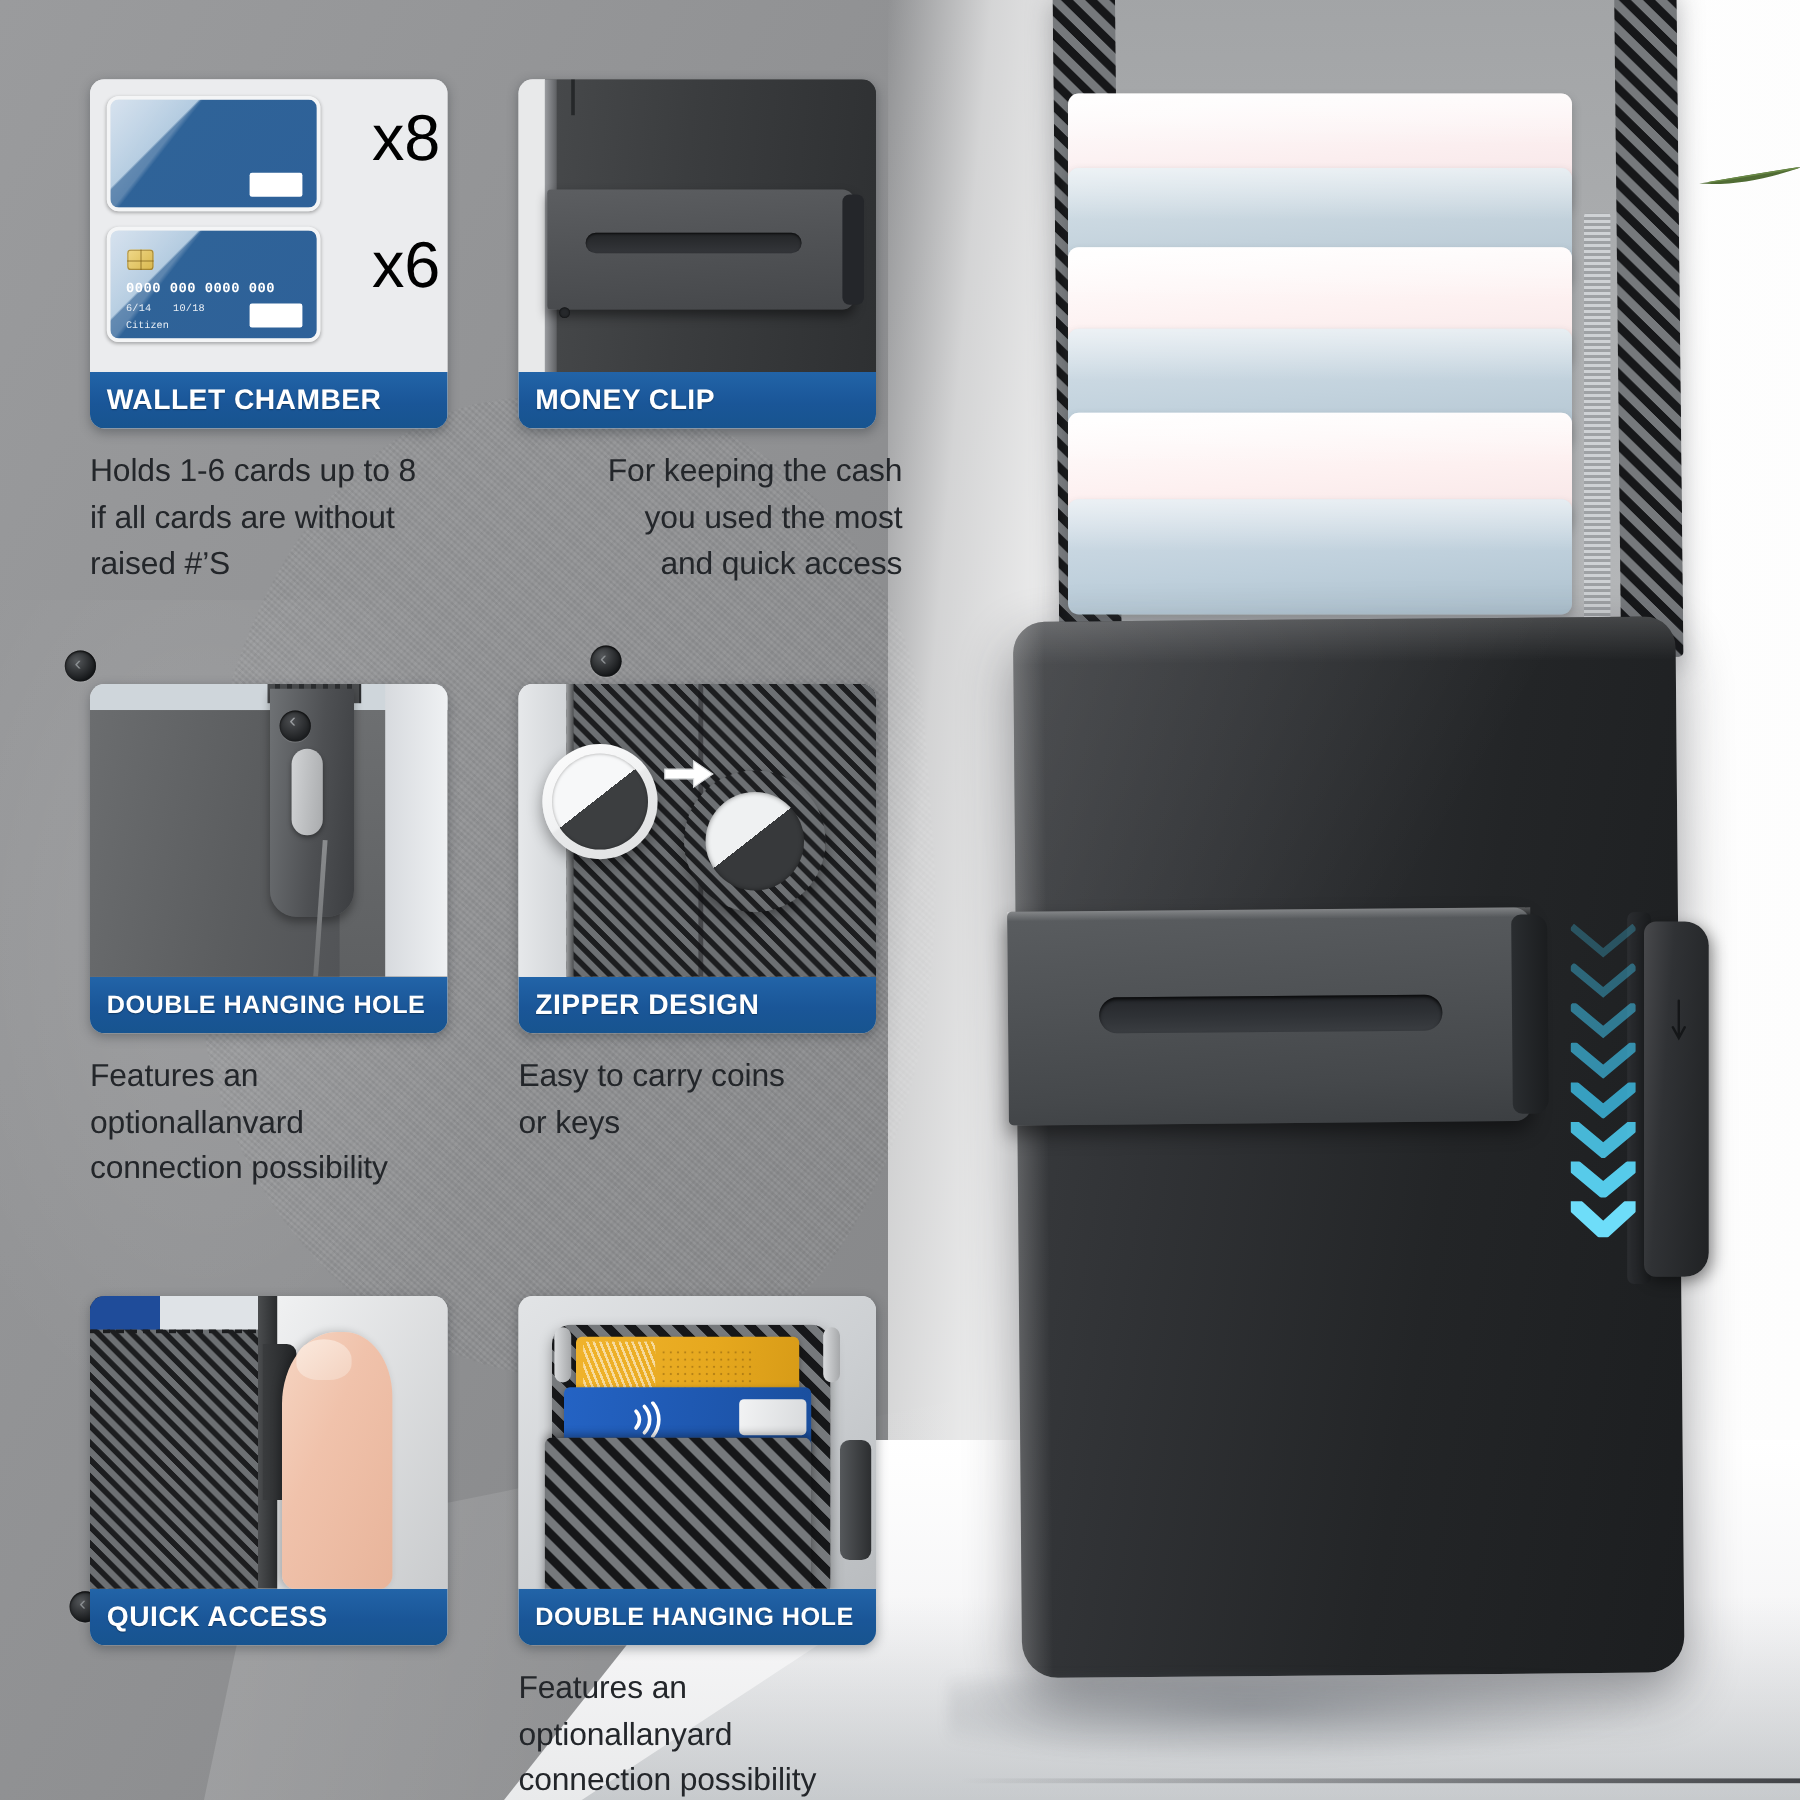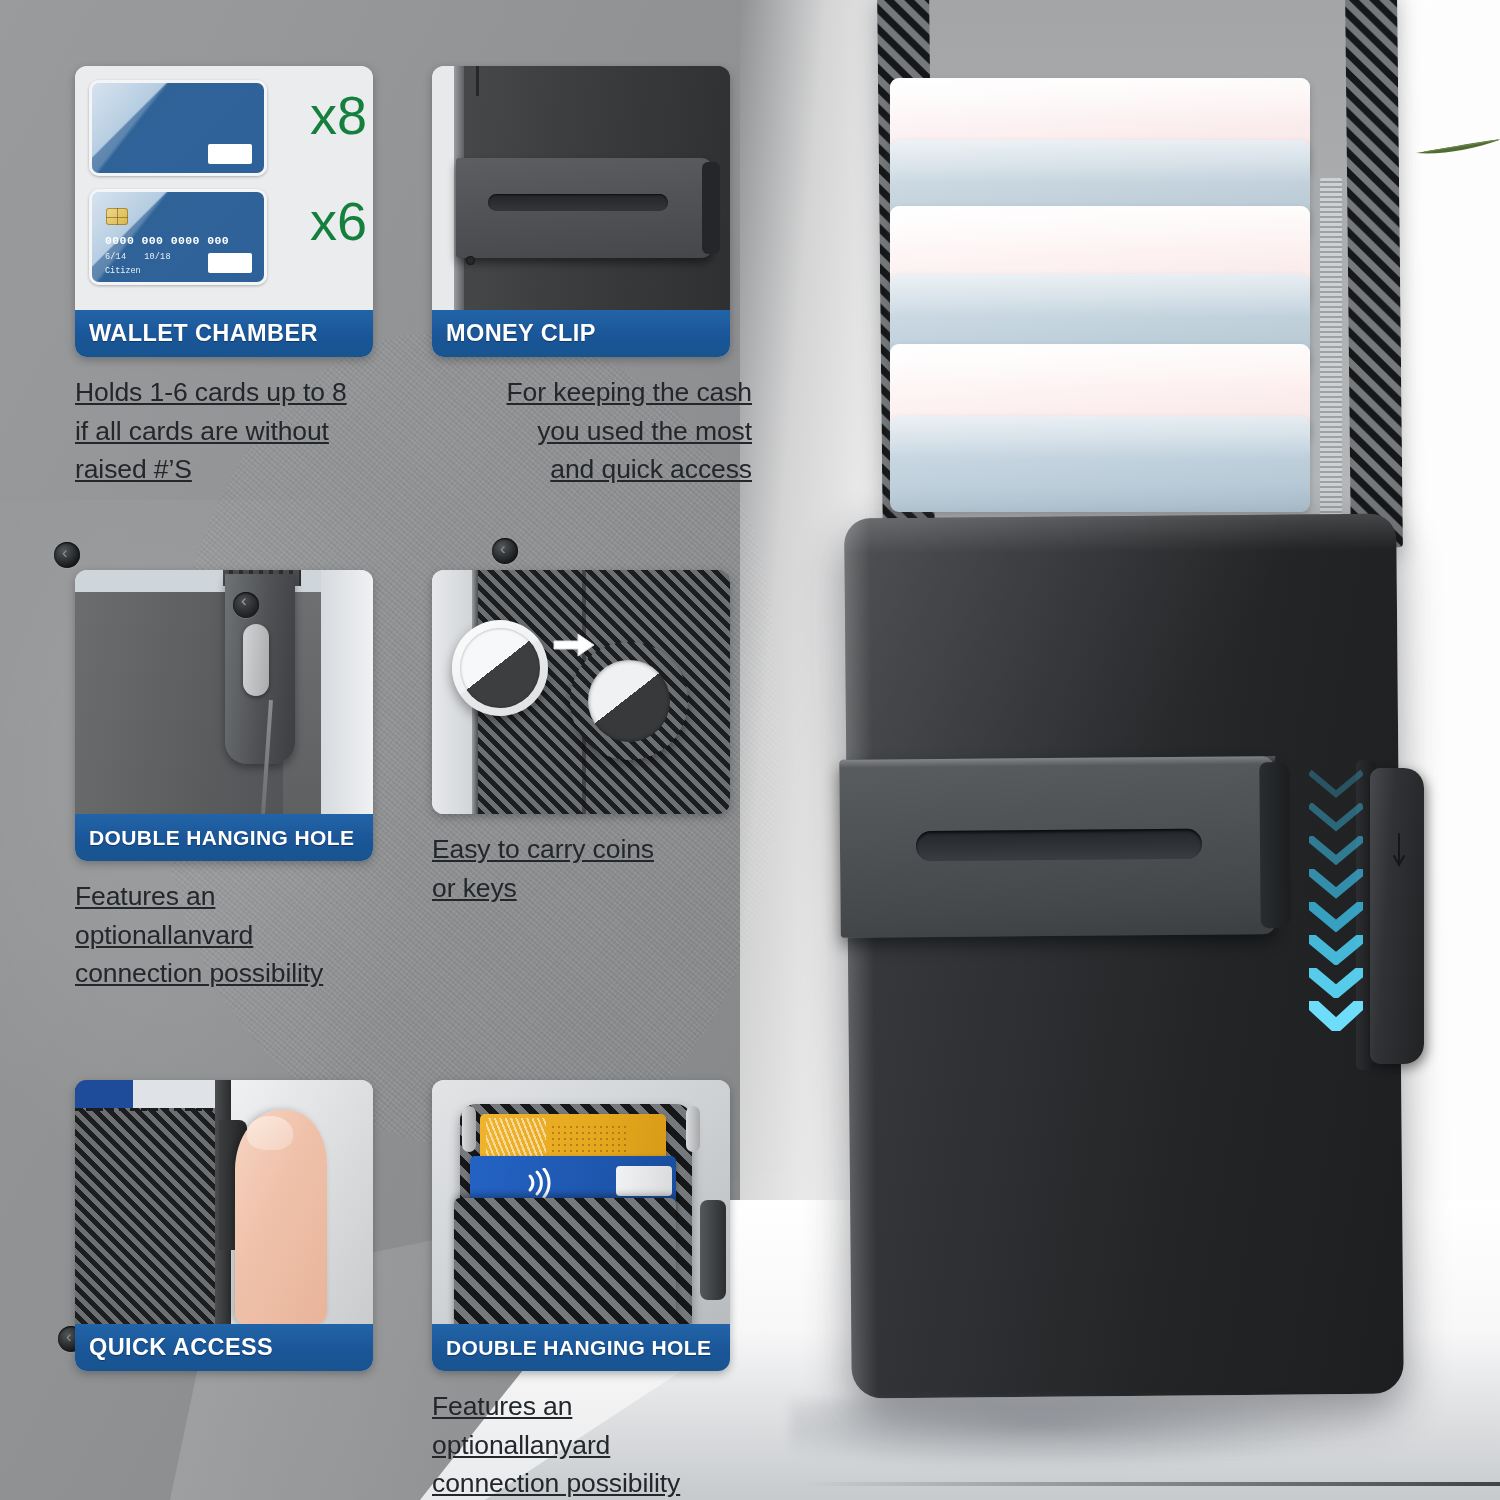--- a/index.html
+++ b/index.html
@@ -107,21 +107,20 @@
     text-shadow: 0 1px 1px rgba(0,0,0,.35);
   }
   .labelbar.narrow span { font-size: 21px; }
   .desc {
     margin-top: 16px;
     color: #23262a;
     font-size: 26.5px;
     line-height: 1.46;
     width: 320px;
     letter-spacing: -.1px;
-    text-decoration: underline;
   }
 
   
   .t1 { background: #ebecee; padding: 14px 14px 8px 14px; }
   .ccard {
     position: relative;
     width: 178px; height: 96px;
     border-radius: 10px;
     background: linear-gradient(135deg, #b9cde2 0%, #9ebdd8 28%, #2f6398 29%, #2e6199 100%);
     border: 3px solid #f4f5f6;
@@ -160,21 +159,21 @@
     font-size: 8.5px; color: #e9eff6; letter-spacing: .2px;
   }
   .cc-dates .d2 { margin-left: 18px; }
   .cc-name {
     position: absolute; left: 13px; top: 74px;
     font-family: "Liberation Mono", monospace;
     font-size: 8.5px; color: #e9eff6;
   }
   .xmult {
     position: absolute; right: 6px;
-    font-size: 54px; font-weight: 500; color: #15803d;
+    font-size: 54px; font-weight: 500; color: #000000;
     font-family: "Liberation Sans", sans-serif;
     line-height: 1;
   }
   .xmult.m1 { top: 22px; }
   .xmult.m2 { top: 128px; }
 
   
   .carbon {
     background-color: #3a3c3e;
     background-image:
@@ -649,20 +648,23 @@
         <div class="tag-on carbon">
           <div class="core"></div>
         </div>
         <div class="tag-off">
           <div class="inner"></div>
         </div>
         <svg class="arrow" viewBox="0 0 44 26">
           <path d="M2 9 L26 9 L26 2 L42 13 L26 24 L26 17 L2 17 Z" fill="#ffffff" stroke="#d8dadc" stroke-width="1"></path>
         </svg>
       </div>
+      <div class="labelbar">
+        <span>ZIPPER DESIGN</span>
+      </div>
     </div>
     <div class="desc" style="white-space: pre-line;">Easy to carry coins
 or keys</div>
   </div>
 
   <div class="feature col-a row-3">
     <div class="card-frame">
       <div class="thumb t5">
         <div class="cfbody carbon"></div>
         <div class="topcards"></div>

